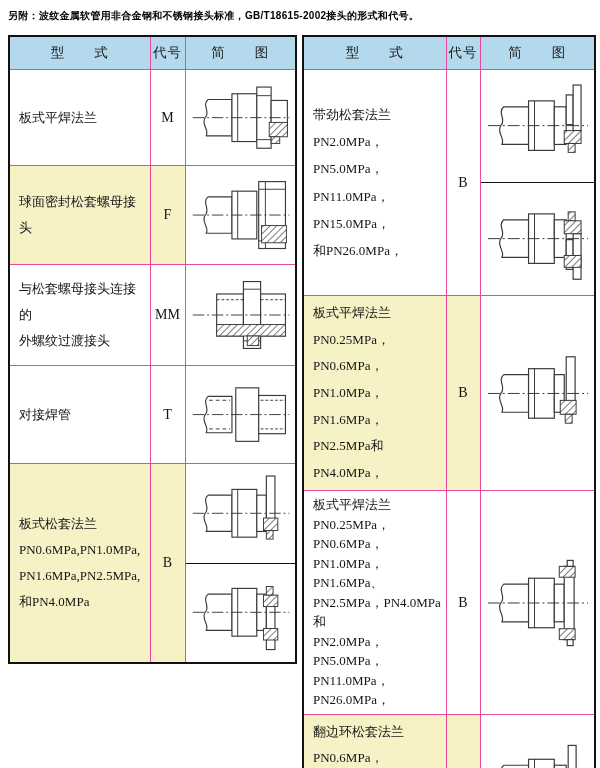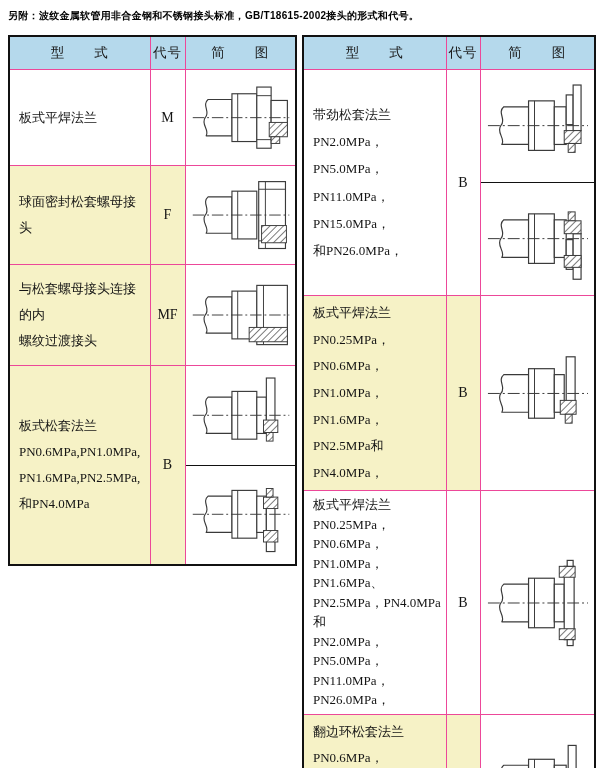--- a/index.html
+++ b/index.html
@@ -110,33 +110,57 @@
                   <line x1="74" y1="18" x2="102" y2="18" stroke="#3a3a3a" stroke-width="1"></line>
                   <line x1="74" y1="72" x2="102" y2="72" stroke="#3a3a3a" stroke-width="1"></line>
                   <rect x="77" y="56" width="26" height="18" fill="url(#hatch)" stroke="#3a3a3a" stroke-width="1"></rect>
                   <line x1="5" y1="45" x2="106" y2="45" stroke="#3a3a3a" stroke-width="1" stroke-dasharray="12 3 2 3"></line>
                 </svg>
               </div>
             </div>
           </td>
         </tr>
         <tr style="height: 100px;">
-          <td class="type-cell hl" style="line-height: 2;">与松套螺母接头连接的内
-螺纹过渡接头</td>
-          <td class="code-cell hl">MF</td>
+          <td class="type-cell" style="line-height: 2;">与松套螺母接头连接的
+外螺纹过渡接头</td>
+          <td class="code-cell">MM</td>
           <td class="diagram-cell">
             <div class="diag-stack" style="height: 100px;">
               <div class="diag">
                 <svg viewBox="0 0 110 90" preserveAspectRatio="xMidYMid meet">
-                  <path d="M21,26 C14,32 24,39 18,45 C13,52 23,58 19,64 L46,64 L46,26 Z" fill="#fff" stroke="#3a3a3a" stroke-width="1.2" stroke-linejoin="round"></path>
-                  <rect x="46" y="20" width="26" height="50" fill="#fff" stroke="#3a3a3a" stroke-width="1.2"></rect>
-                  <line x1="52" y1="20" x2="52" y2="70" stroke="#3a3a3a" stroke-width="1"></line>
-                  <rect x="72" y="14" width="32" height="62" fill="#fff" stroke="#3a3a3a" stroke-width="1.2"></rect>
-                  <line x1="79" y1="14" x2="79" y2="76" stroke="#3a3a3a" stroke-width="1"></line>
-                  <rect x="64" y="58" width="40" height="15" fill="url(#hatch)" stroke="#3a3a3a" stroke-width="1"></rect>
+                  <rect x="30" y="23" width="28" height="44" fill="#fff" stroke="#3a3a3a" stroke-width="1.2"></rect>
+                  <line x1="30" y1="29" x2="58" y2="29" stroke="#3a3a3a" stroke-width="1" stroke-dasharray="3 2"></line>
+                  <line x1="30" y1="61" x2="58" y2="61" stroke="#3a3a3a" stroke-width="1" stroke-dasharray="3 2"></line>
+                  <rect x="58" y="10" width="18" height="70" fill="#fff" stroke="#3a3a3a" stroke-width="1.2"></rect>
+                  <line x1="58" y1="18" x2="76" y2="18" stroke="#3a3a3a" stroke-width="1"></line>
+                  <line x1="58" y1="72" x2="76" y2="72" stroke="#3a3a3a" stroke-width="1"></line>
+                  <rect x="76" y="23" width="26" height="44" fill="#fff" stroke="#3a3a3a" stroke-width="1.2"></rect>
+                  <line x1="76" y1="29" x2="102" y2="29" stroke="#3a3a3a" stroke-width="1" stroke-dasharray="3 2"></line>
+                  <rect x="30" y="55" width="72" height="12" fill="url(#hatch)" stroke="#3a3a3a" stroke-width="1"></rect>
+                  <rect x="62" y="67" width="12" height="10" fill="url(#hatch)" stroke="#3a3a3a" stroke-width="1"></rect>
+                  <line x1="5" y1="45" x2="106" y2="45" stroke="#3a3a3a" stroke-width="1" stroke-dasharray="12 3 2 3"></line>
+                </svg>
+              </div>
+            </div>
+          </td>
+        </tr>
+        <tr style="height: 97px;">
+          <td class="type-cell" style="line-height: 2;">对接焊管</td>
+          <td class="code-cell">T</td>
+          <td class="diagram-cell">
+            <div class="diag-stack" style="height: 97px;">
+              <div class="diag">
+                <svg viewBox="0 0 110 90" preserveAspectRatio="xMidYMid meet">
+                  <path d="M21,26 C14,32 24,39 18,45 C13,52 23,58 19,64 L46,64 L46,26 Z" fill="#fff" stroke="#3a3a3a" stroke-width="1.2" stroke-linejoin="round"></path>
+                  <line x1="22" y1="30" x2="44" y2="30" stroke="#3a3a3a" stroke-width="1" stroke-dasharray="4 3"></line>
+                  <line x1="22" y1="60" x2="44" y2="60" stroke="#3a3a3a" stroke-width="1" stroke-dasharray="4 3"></line>
+                  <rect x="50" y="17" width="24" height="56" fill="#fff" stroke="#3a3a3a" stroke-width="1.2"></rect>
+                  <rect x="74" y="25" width="28" height="40" fill="#fff" stroke="#3a3a3a" stroke-width="1.2"></rect>
+                  <line x1="76" y1="30" x2="102" y2="30" stroke="#3a3a3a" stroke-width="1" stroke-dasharray="3 2"></line>
+                  <line x1="76" y1="60" x2="102" y2="60" stroke="#3a3a3a" stroke-width="1" stroke-dasharray="3 2"></line>
                   <line x1="5" y1="45" x2="106" y2="45" stroke="#3a3a3a" stroke-width="1" stroke-dasharray="12 3 2 3"></line>
                 </svg>
               </div>
             </div>
           </td>
         </tr>
         <tr style="height: 198px;">
           <td class="type-cell hl" style="line-height: 2; margin-top: 47px;">板式松套法兰
 PN0.6MPa,PN1.0MPa,
 PN1.6MPa,PN2.5MPa,

